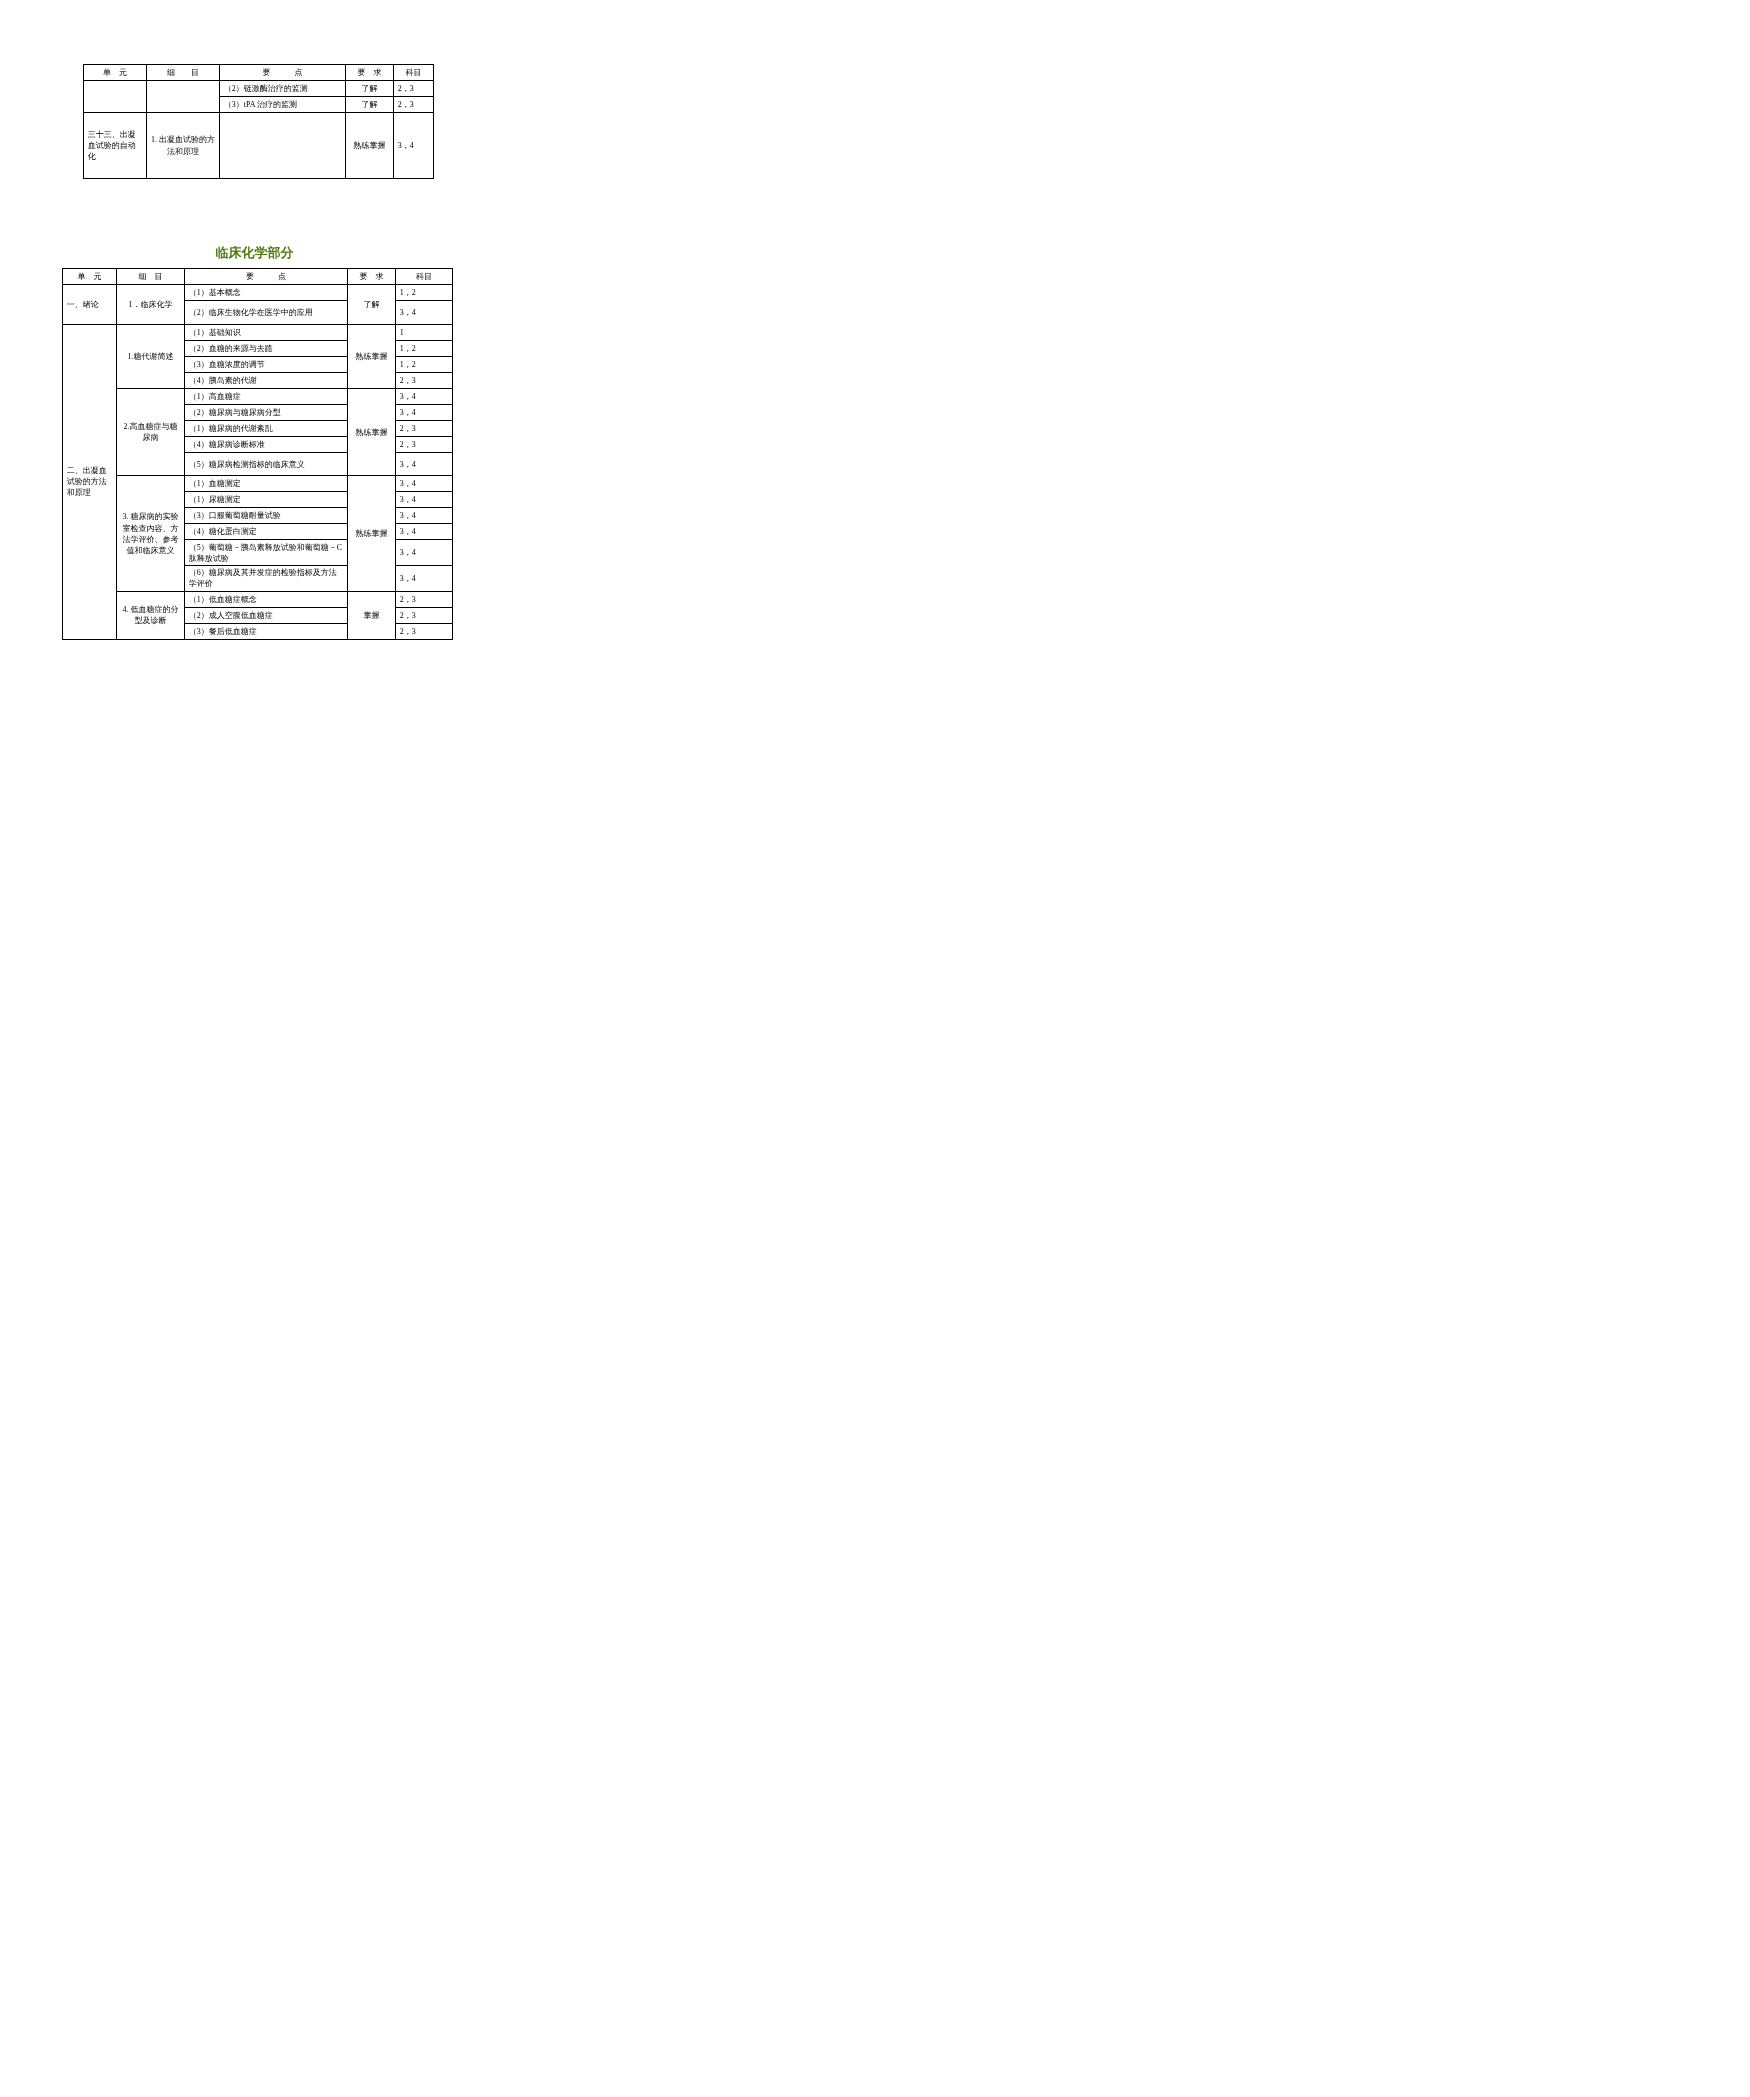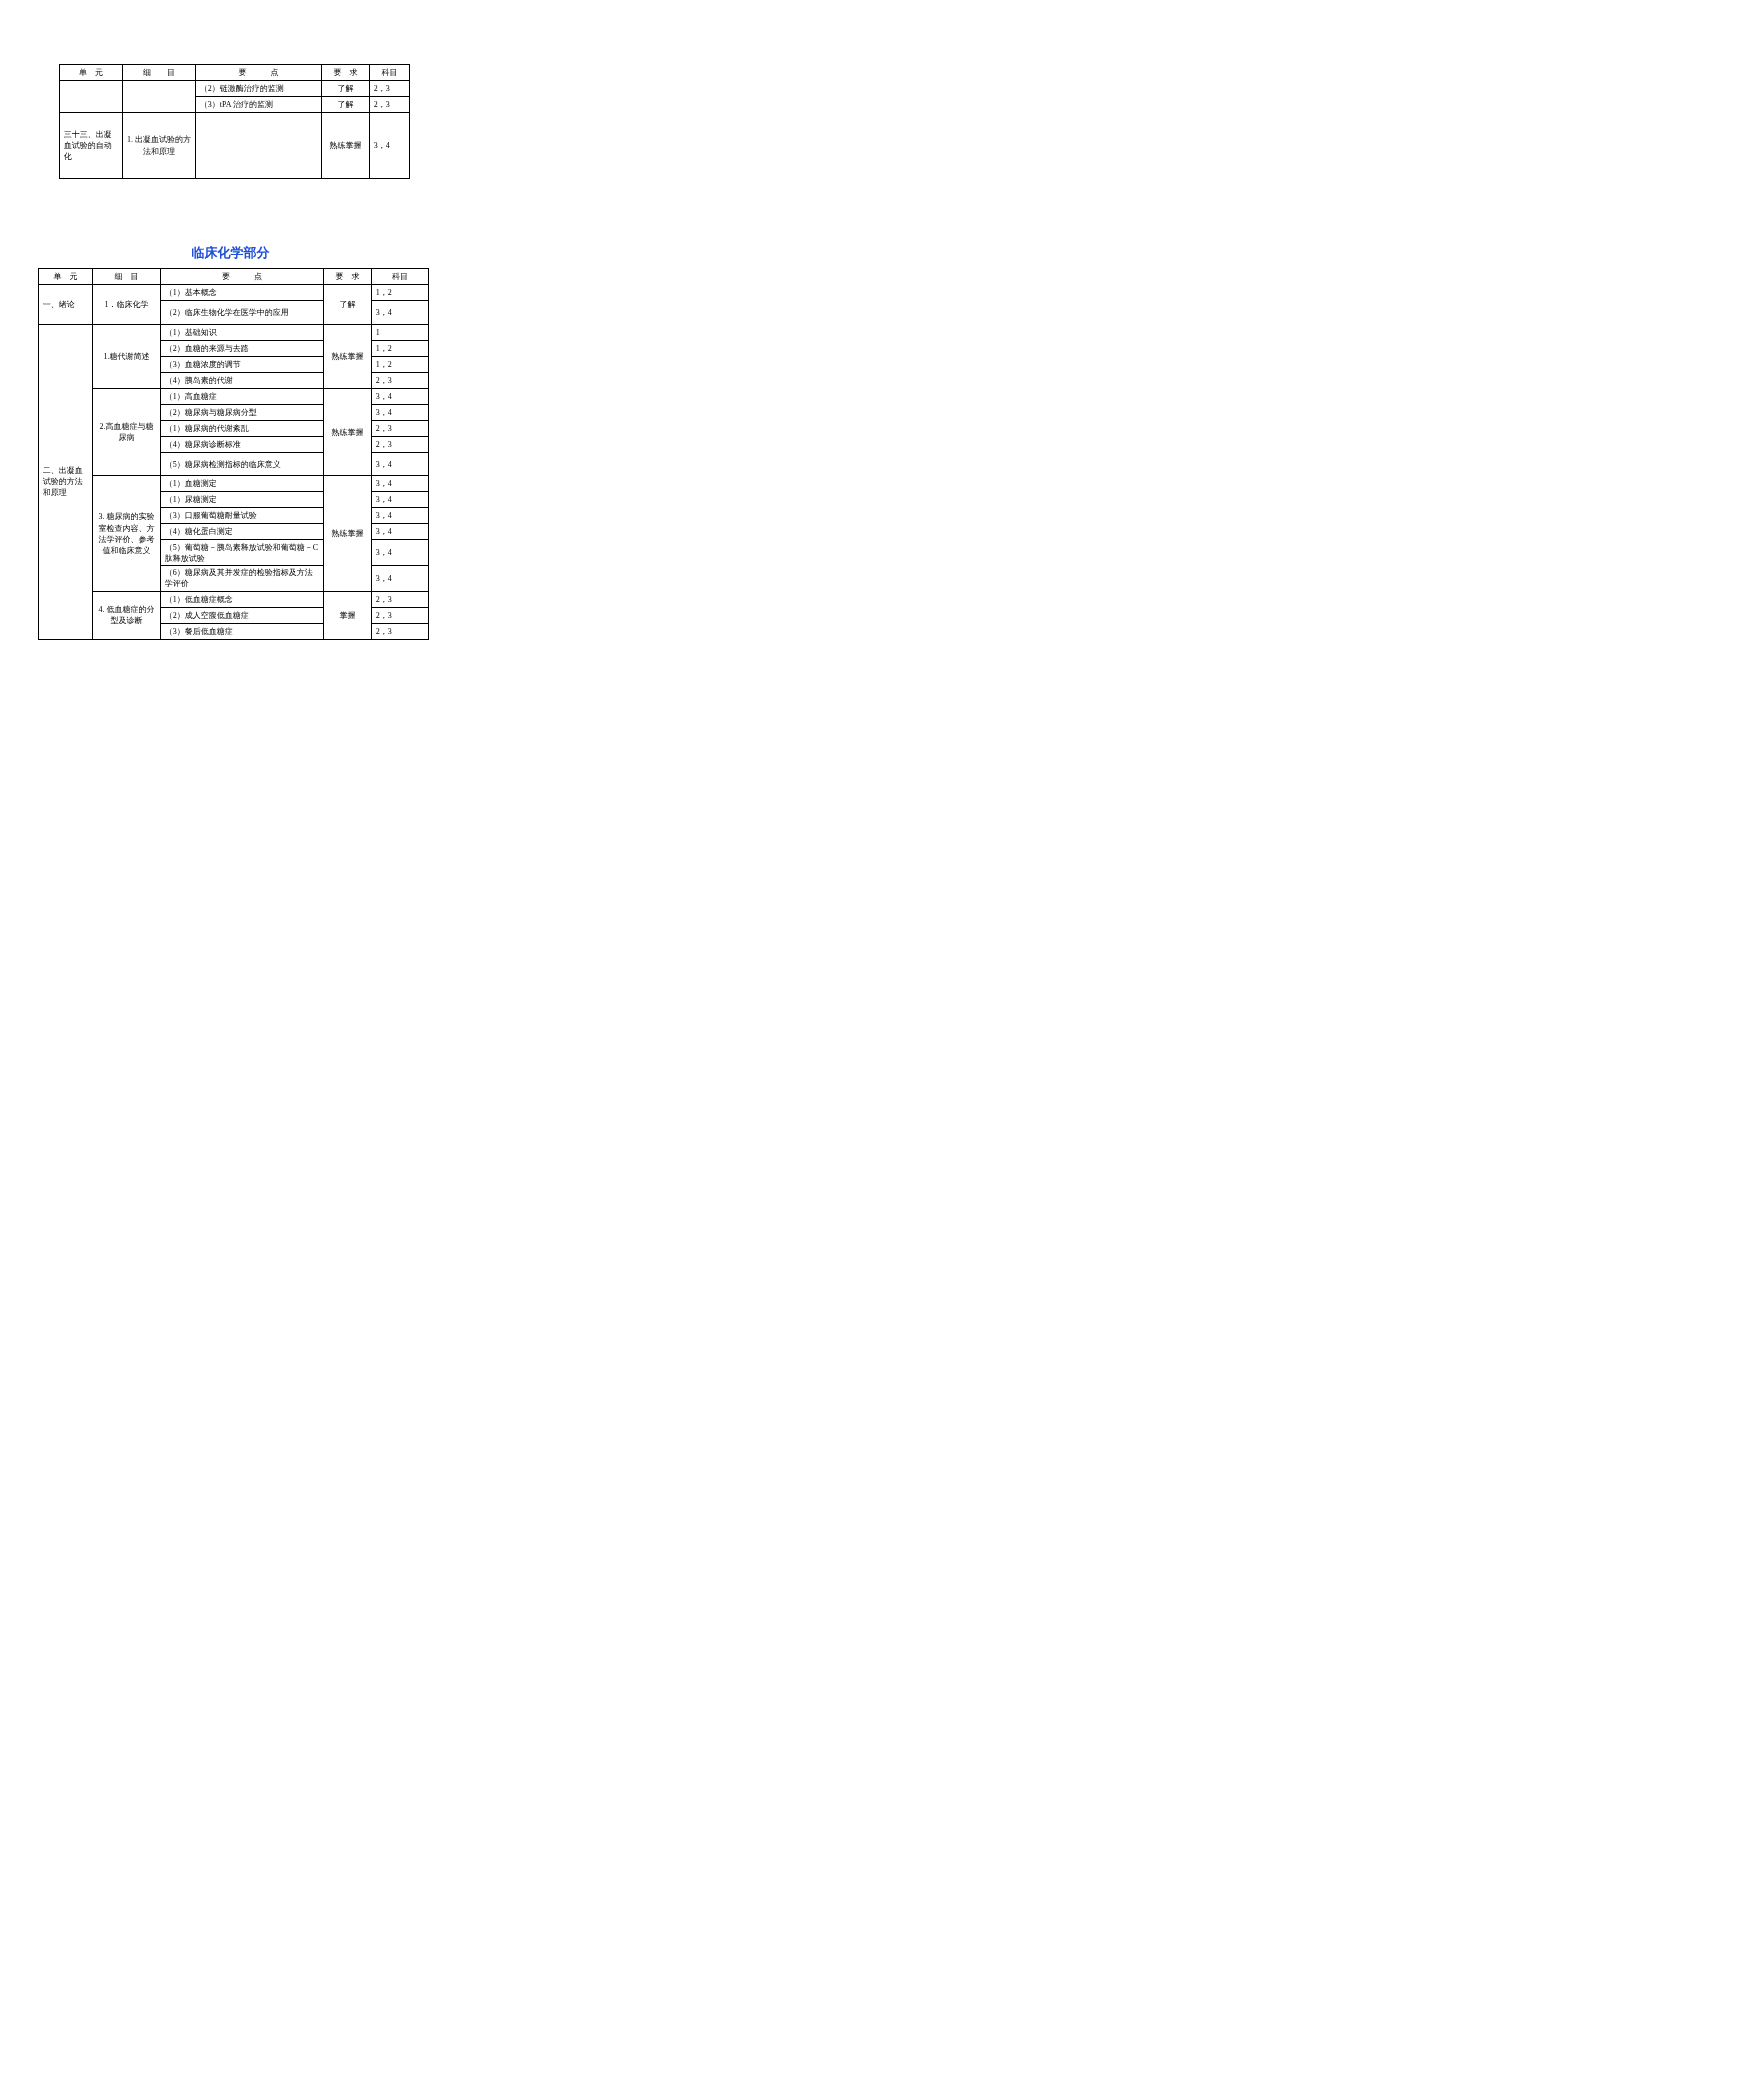--- a/index.html
+++ b/index.html
@@ -1,41 +1,41 @@
 <!DOCTYPE html>
 <html style="font-size:6.7px"><head>
 <meta charset="utf-8">
 <style>
   html,body{margin:0;padding:0;}
   body{
     width:461px;height:652px;background:#ffffff;color:#000;
     font-family:"Liberation Serif","DejaVu Serif",serif;
   }
-  .page{position:relative;width:461px;height:652px;background:#fff;overflow:hidden;}
+  .page{position:relative;width:461px;height:652px;background:#fff;overflow:hidden;padding-left:24px;}
   table.tbl{border-collapse:collapse;table-layout:fixed;border:0.8px solid #000;background:#fff;}
   .tbl th,.tbl td{
     border:0.4px solid #000;font-size:8px;line-height:1.38;padding:1.3px 3.8px;
     font-weight:normal;vertical-align:middle;height:16px;box-sizing:border-box;
     word-break:break-all;overflow:hidden;
   }
   .tbl th{text-align:center;height:16px;}
   .tbl1{margin:64px 0 0 59px;width:350px;}
   .tbl2{margin:5.9px 0 0 38px;width:390px;}
   .unit{text-align:left;vertical-align:top;padding-top:2.9px;}
   .detail{text-align:center;margin-top:7px;}
   .point{text-align:left;}
   .req{text-align:center;}
   .subj{}
   tr.h-tall{height:66px;}
   tr.h-md{height:23.5px;}
   tr.h-xl{height:25px;}
   .section-title{
     margin-top:65px;width:461px;text-align:center;
     font-family:"Liberation Sans","DejaVu Sans",sans-serif;
-    font-weight:bold;font-size:13px;line-height:18.5px;color:#1d4ed8;
+    font-weight:bold;font-size:13px;line-height:18.5px;color:#4d7c0f;
   }
   .page-number{margin-top:11px;width:420px;text-align:right;font-size:7.6px;color:#000;}
 </style>
 </head>
 <body>
 
 <div class="page">
 
   <table class="tbl tbl1">
     <colgroup>

